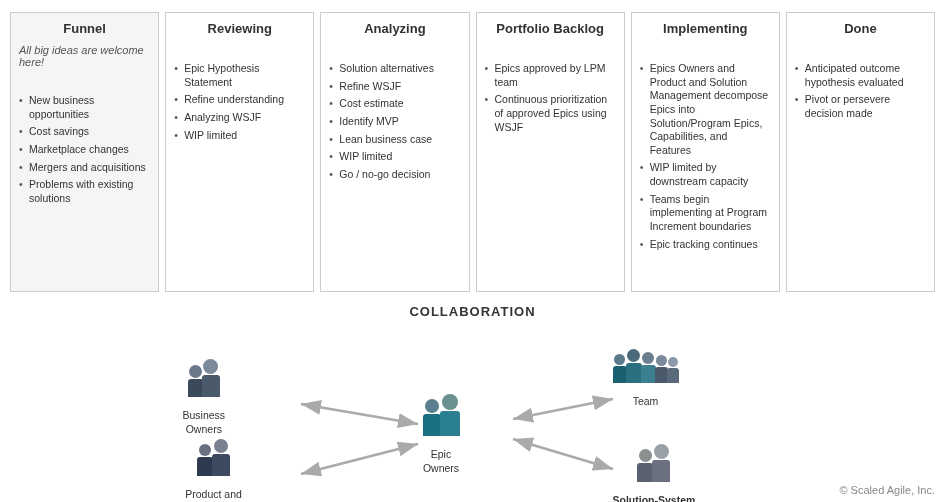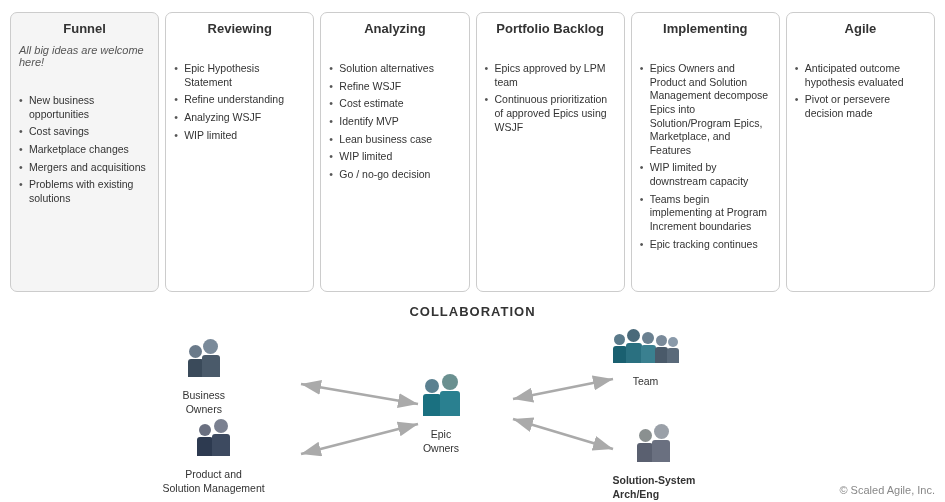--- a/index.html
+++ b/index.html
@@ -15,21 +15,21 @@
     .top-section {
       display: flex;
       padding: 12px 10px 8px 10px;
       gap: 6px;
       height: 300px;
     }
 
     .column {
       flex: 1;
       border: 1px solid #ccc;
-      border-radius: 7px;
+      border-radius: 0;
       padding: 8px;
       background: #fff;
       position: relative;
     }
 
     .column-title {
       font-size: 13px;
       font-weight: bold;
       color: #333;
       margin-bottom: 8px;
@@ -68,20 +68,21 @@
       color: #555;
     }
 
     .bottom-section {
       height: 202px;
       position: relative;
       display: flex;
       flex-direction: column;
       align-items: center;
       padding-top: 4px;
+      gap: 20px;
     }
 
     .collab-title {
       font-size: 13px;
       font-weight: bold;
       letter-spacing: 1px;
       color: #333;
       margin-bottom: 10px;
     }
 
@@ -179,29 +180,29 @@
     <div class="column-title">Portfolio Backlog</div>
     <ul class="bullet-list">
       <li>Epics approved by LPM team</li>
       <li>Continuous prioritization of approved Epics using WSJF</li>
     </ul>
   </div>
 
   <div class="column">
     <div class="column-title">Implementing</div>
     <ul class="bullet-list">
-      <li>Epics Owners and Product and Solution Management decompose Epics into Solution/Program Epics, Marketplace, and Features</li>
+      <li>Epics Owners and Product and Solution Management decompose Epics into Solution/Program Epics, Capabilities, and Features</li>
       <li>WIP limited by downstream capacity</li>
       <li>Teams begin implementing at Program Increment boundaries</li>
       <li>Epic tracking continues</li>
     </ul>
   </div>
 
   <div class="column">
-    <div class="column-title">Agile</div>
+    <div class="column-title">Done</div>
     <ul class="bullet-list">
       <li>Anticipated outcome hypothesis evaluated</li>
       <li>Pivot or persevere decision made</li>
     </ul>
   </div>
 </div>
 
 <div class="bottom-section">
   <div class="collab-title">COLLABORATION</div>
 

